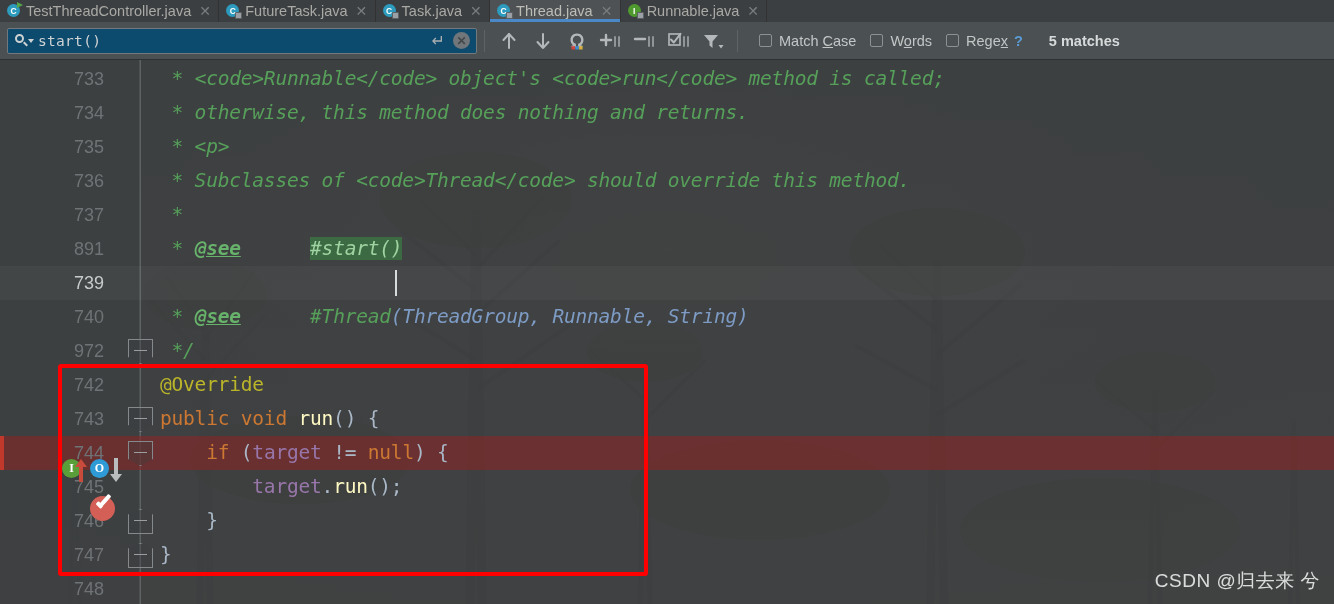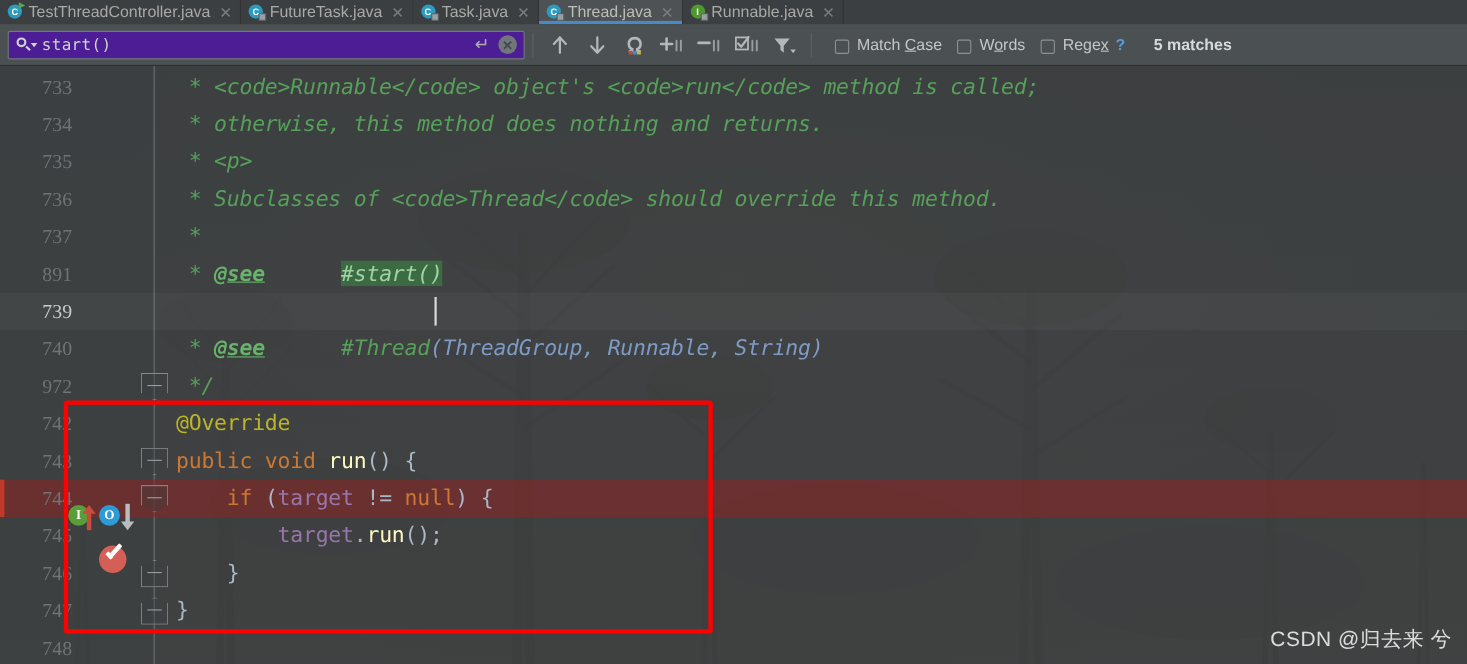--- a/index.html
+++ b/index.html
@@ -55,21 +55,21 @@
   }
 
   
   .findbar{
     position:absolute; left:0; top:22px; width:1334px; height:38px;
     background:#4b5052; border-bottom:1px solid #2e3133;
     display:flex; align-items:center;
   }
   .searchbox{
     position:relative; margin-left:7px; width:470px; height:26px;
-    background:#4c1d95; border:1px solid #72787b; border-radius:2px;
+    background:#0c4a6e; border:1px solid #72787b; border-radius:2px;
     display:flex; align-items:center; padding:4px 6px;
   }
   .srch-glass{ flex:0 0 22px; height:16px; position:relative; }
   .srch-glass .ring{
     position:absolute; left:1px; top:1px; width:9px; height:9px;
     border:2px solid #cfd2d3; border-radius:50%;
   }
   .srch-glass .handle{
     position:absolute; left:9px; top:10px; width:5px; height:2px;
     background:#cfd2d3; transform:rotate(45deg);
@@ -91,21 +91,21 @@
     display:flex; align-items:center; justify-content:center;
   }
 
   .tbtn{
     width:34px; height:38px; display:flex; align-items:center; justify-content:center;
     position:relative; color:#b4b8ba;
   }
   .tbtn svg{ display:block; }
   .tsep{ width:1px; height:22px; background:#5e6366; margin:0 7px; }
 
-  .chkitem{ display:flex; align-items:flex-end; gap:7px; margin-left:14px; }
+  .chkitem{ display:flex; align-items:center; gap:7px; margin-left:14px; }
   .chkbox{
     width:13px; height:13px; background:#4b5052;
     border:1px solid #8d9194; border-radius:2px;
   }
   .chklabel{ font-size:14.5px; color:#c3c6c7; }
   .chklabel u{ text-decoration:underline; }
   .helpq{ color:#5b9bd5; font-size:14.5px; font-weight:bold; margin-left:6px; }
   .matches{ font-size:14.5px; color:#d7dadb; font-weight:bold; margin-left:26px; }
 
   
@@ -122,22 +122,22 @@
     position:absolute; left:0; top:0; width:140px; height:544px;
     background:rgba(60,63,65,.55);
   }
   .gutter-edge{
     position:absolute; left:139px; top:0; width:1px; height:544px;
     background:rgba(90,94,96,.55);
   }
   .lines{ position:absolute; left:0; top:0; width:1334px; height:544px; }
   .row{ position:absolute; left:0; width:1334px; height:34px; }
   .lnum{
-    position:absolute; left:0; width:104px; text-align:center;
-    font-family:Liberation Serif, serif; font-size:18px;
+    position:absolute; left:0; width:104px; text-align:right;
+    font-family:Liberation Sans, sans-serif; font-size:18px;
     color:#6f7376; line-height:34px;
   }
   .row.caretline .lnum{ color:#c8cbcc; }
   .row.caretline .rowbg{
     position:absolute; left:0; top:0; width:1334px; height:34px;
     background:rgba(255,255,255,.035);
   }
   .row.bpline .rowbg{
     position:absolute; left:0; top:0; width:1334px; height:34px;
     background:rgba(134,39,39,.62);

